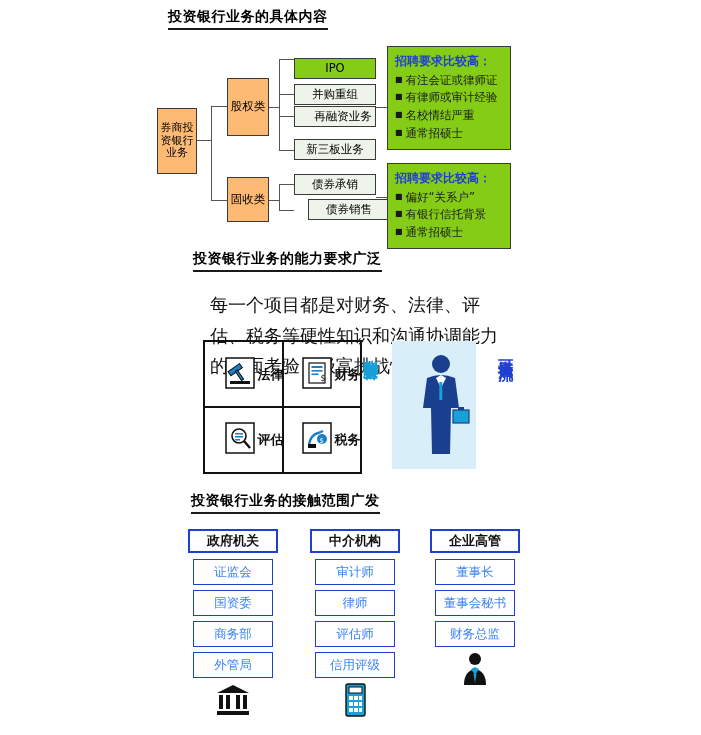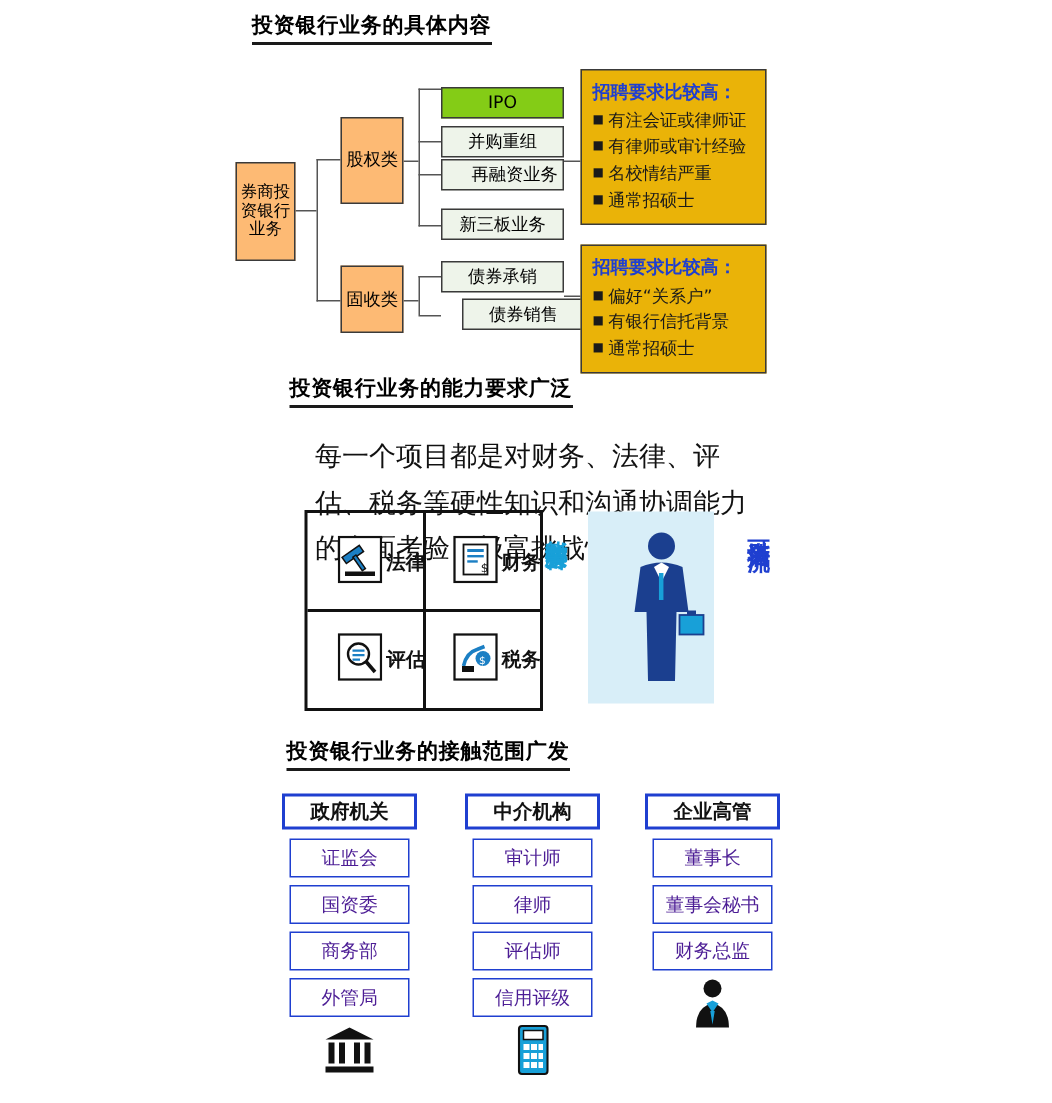--- a/index.html
+++ b/index.html
@@ -57,21 +57,21 @@
   #leaf-ipo   { left: 294px; top: 37px; background:#84cc16;margin-top:21px; }
   #leaf-ma    { left: 294px; top: 84px; }
   #leaf-refin { left: 294px; top: 106px; padding-left: 16px; }
   #leaf-nq    { left: 294px; top: 139px; }
   #leaf-bond-uw { left: 294px; top: 174px; }
   #leaf-bond-sale { left: 308px; top: 199px; }
 
   .info-box {
     box-sizing: border-box;
     border: 1px solid #3a3a3a;
-    background: #eab308;
+    background: #84cc16;
     padding: 5px 7px 6px 7px;
     font-size: 11.5px;
     line-height: 1.55;
   }
   .info-head {
     color: #1f3fd0;
     font-weight: bold;
     font-size: 12px;
     margin-bottom: 1px;
   }
@@ -128,21 +128,21 @@
     background: #fff;
     display:flex; align-items:center; justify-content:center;
     font-size: 13px; font-weight: bold; color: #111;
   }
   .col-item {
     box-sizing:border-box;
     width: 80px; height: 26px;
     border: 1px solid #1f3fd0;
     background: #fff;
     display:flex; align-items:center; justify-content:center;
-    font-size: 12.5px; color: #4c1d95;
+    font-size: 12.5px; color: #3b82f6;
   }
   .col-wrap { position:absolute; }
   .col-items { margin-top:6px; margin-left:5px; display:flex; flex-direction:column; gap:5px; }
   #col1 { left: 188px; top: 529px; }
   #col2 { left: 310px; top: 529px; }
   #col3 { left: 430px; top: 529px; }
   .col-icon { margin-top: 4px; margin-left: 5px; width:80px; display:flex; justify-content:center;}
 </style>
 </head>
 <body>

